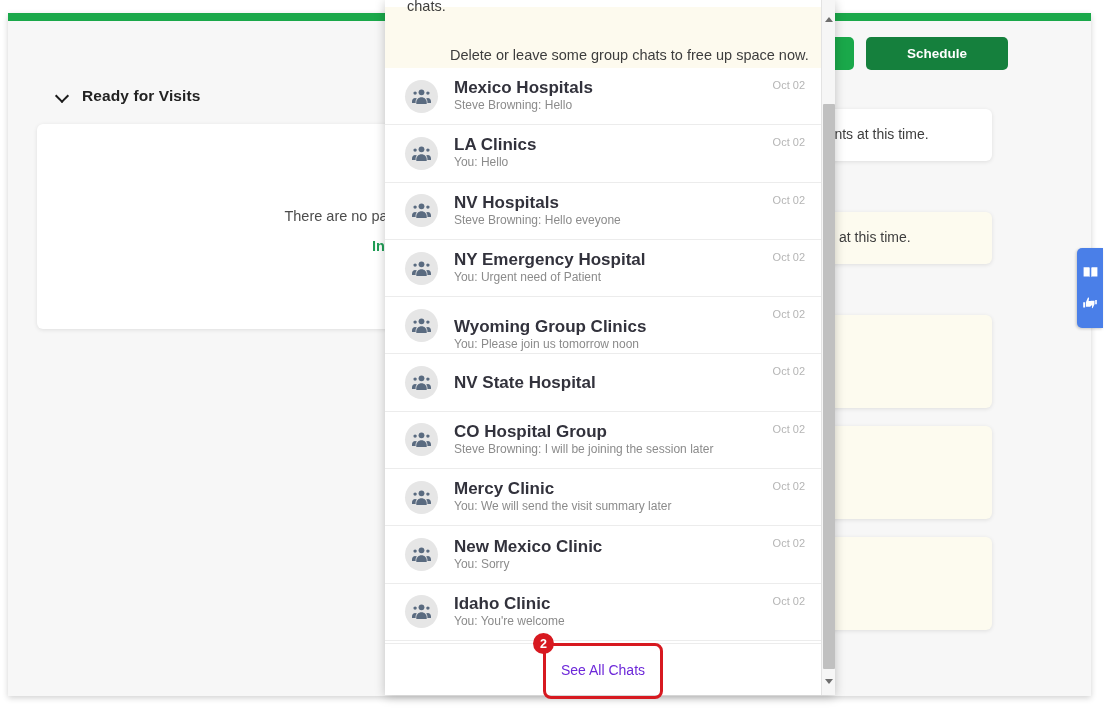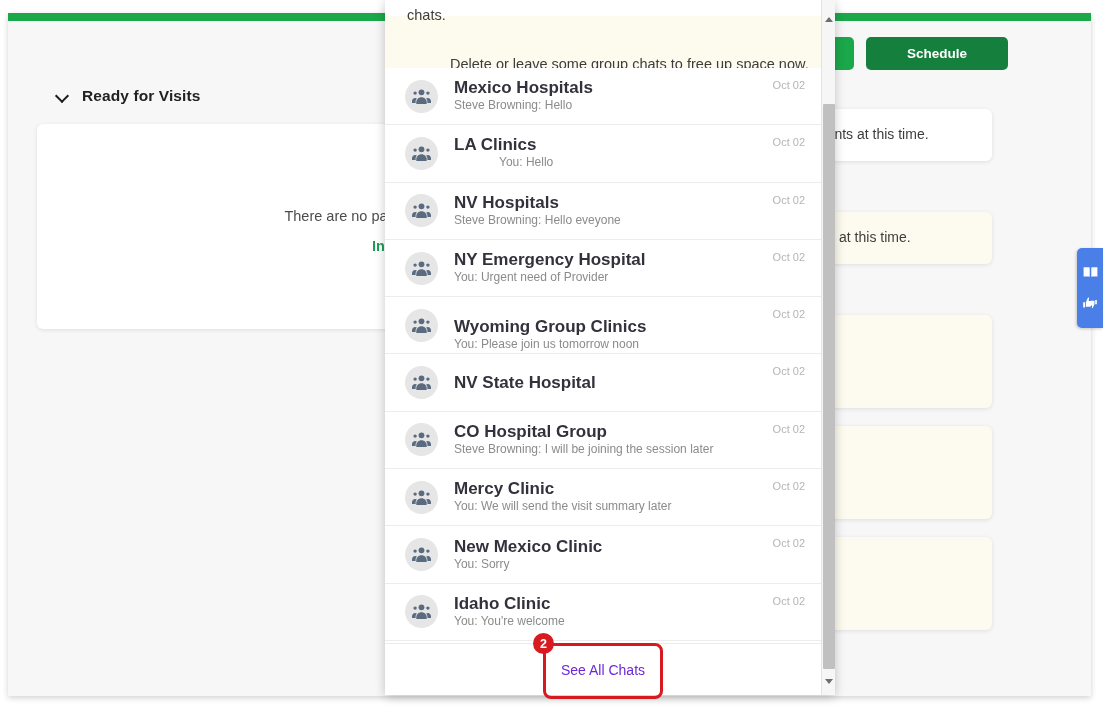--- a/index.html
+++ b/index.html
@@ -190,21 +190,21 @@
     height: 695px;
     background: #ffffff;
     box-shadow: 0 2px 10px rgba(0,0,0,0.22);
     overflow: hidden;
     z-index: 40;
   }
 
   .chat-banner {
     position: absolute;
     left: 0;
-    top: 16px;
+    top: 7px;
     width: 436px;
     height: 68px;
     background: #fdfaee;
     border-bottom: 1px solid #eeeadb;
     padding: 0 22px;
   }
   .banner-line1 {
     position: absolute;
     left: 22px;
     top: -9px;
@@ -464,21 +464,21 @@
               <circle cx="3.1" cy="4.1" r="1.7"></circle>
               <circle cx="15.9" cy="4.1" r="1.7"></circle>
               <circle cx="9.5" cy="3.3" r="2.9"></circle>
               <path d="M0 12.4c0-2 1.4-3.4 3.1-3.4 0.7 0 1.3 0.2 1.8 0.6-0.8 0.8-1.3 1.9-1.3 3.2V14H0z"></path>
               <path d="M19 12.4c0-2-1.4-3.4-3.1-3.4-0.7 0-1.3 0.2-1.8 0.6 0.8 0.8 1.3 1.9 1.3 3.2V14H19z"></path>
               <path d="M4.3 13.3c0-2.8 2.3-5 5.2-5s5.2 2.2 5.2 5V15H4.3z"></path>
             </svg>
           </span>
           <span class="chat-texts">
             <span class="chat-name" style="display: block;">LA Clinics</span>
-            <span class="chat-preview" style="display: block; margin-left: 45px;">You: Hello</span>
+            <span class="chat-preview" style="display: block;">You: Hello</span>
           </span>
           <span class="chat-date">Oct 02</span>
         </div>
         <div class="chat-item">
           <span class="avatar">
             <svg width="19" height="15" viewBox="0 0 19 15" fill="#5a6b80">
               <circle cx="3.1" cy="4.1" r="1.7"></circle>
               <circle cx="15.9" cy="4.1" r="1.7"></circle>
               <circle cx="9.5" cy="3.3" r="2.9"></circle>
               <path d="M0 12.4c0-2 1.4-3.4 3.1-3.4 0.7 0 1.3 0.2 1.8 0.6-0.8 0.8-1.3 1.9-1.3 3.2V14H0z"></path>
@@ -498,21 +498,21 @@
               <circle cx="3.1" cy="4.1" r="1.7"></circle>
               <circle cx="15.9" cy="4.1" r="1.7"></circle>
               <circle cx="9.5" cy="3.3" r="2.9"></circle>
               <path d="M0 12.4c0-2 1.4-3.4 3.1-3.4 0.7 0 1.3 0.2 1.8 0.6-0.8 0.8-1.3 1.9-1.3 3.2V14H0z"></path>
               <path d="M19 12.4c0-2-1.4-3.4-3.1-3.4-0.7 0-1.3 0.2-1.8 0.6 0.8 0.8 1.3 1.9 1.3 3.2V14H19z"></path>
               <path d="M4.3 13.3c0-2.8 2.3-5 5.2-5s5.2 2.2 5.2 5V15H4.3z"></path>
             </svg>
           </span>
           <span class="chat-texts">
             <span class="chat-name" style="display: block;">NY Emergency Hospital</span>
-            <span class="chat-preview" style="display: block;">You: Urgent need of Provider</span>
+            <span class="chat-preview" style="display: block;">You: Urgent need of Patient</span>
           </span>
           <span class="chat-date">Oct 02</span>
         </div>
         <div class="chat-item">
           <span class="avatar">
             <svg width="19" height="15" viewBox="0 0 19 15" fill="#5a6b80">
               <circle cx="3.1" cy="4.1" r="1.7"></circle>
               <circle cx="15.9" cy="4.1" r="1.7"></circle>
               <circle cx="9.5" cy="3.3" r="2.9"></circle>
               <path d="M0 12.4c0-2 1.4-3.4 3.1-3.4 0.7 0 1.3 0.2 1.8 0.6-0.8 0.8-1.3 1.9-1.3 3.2V14H0z"></path>

